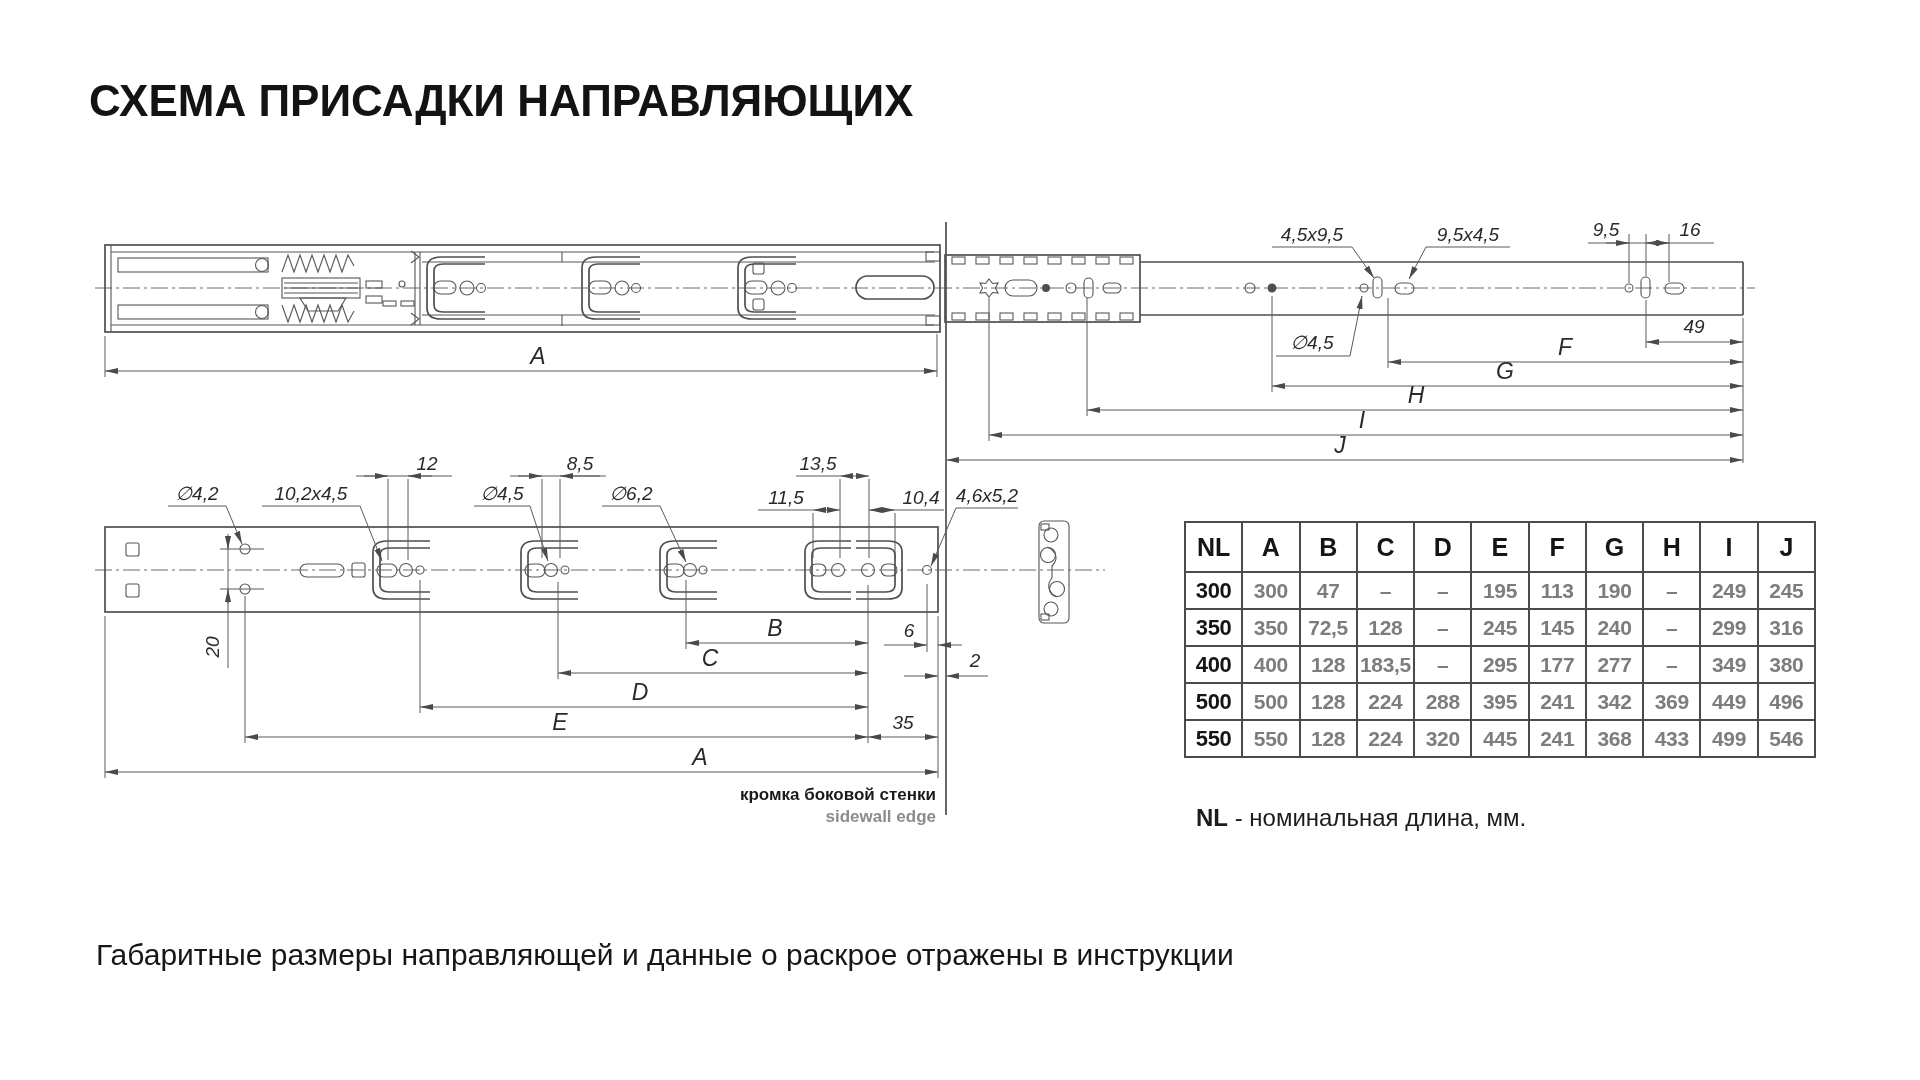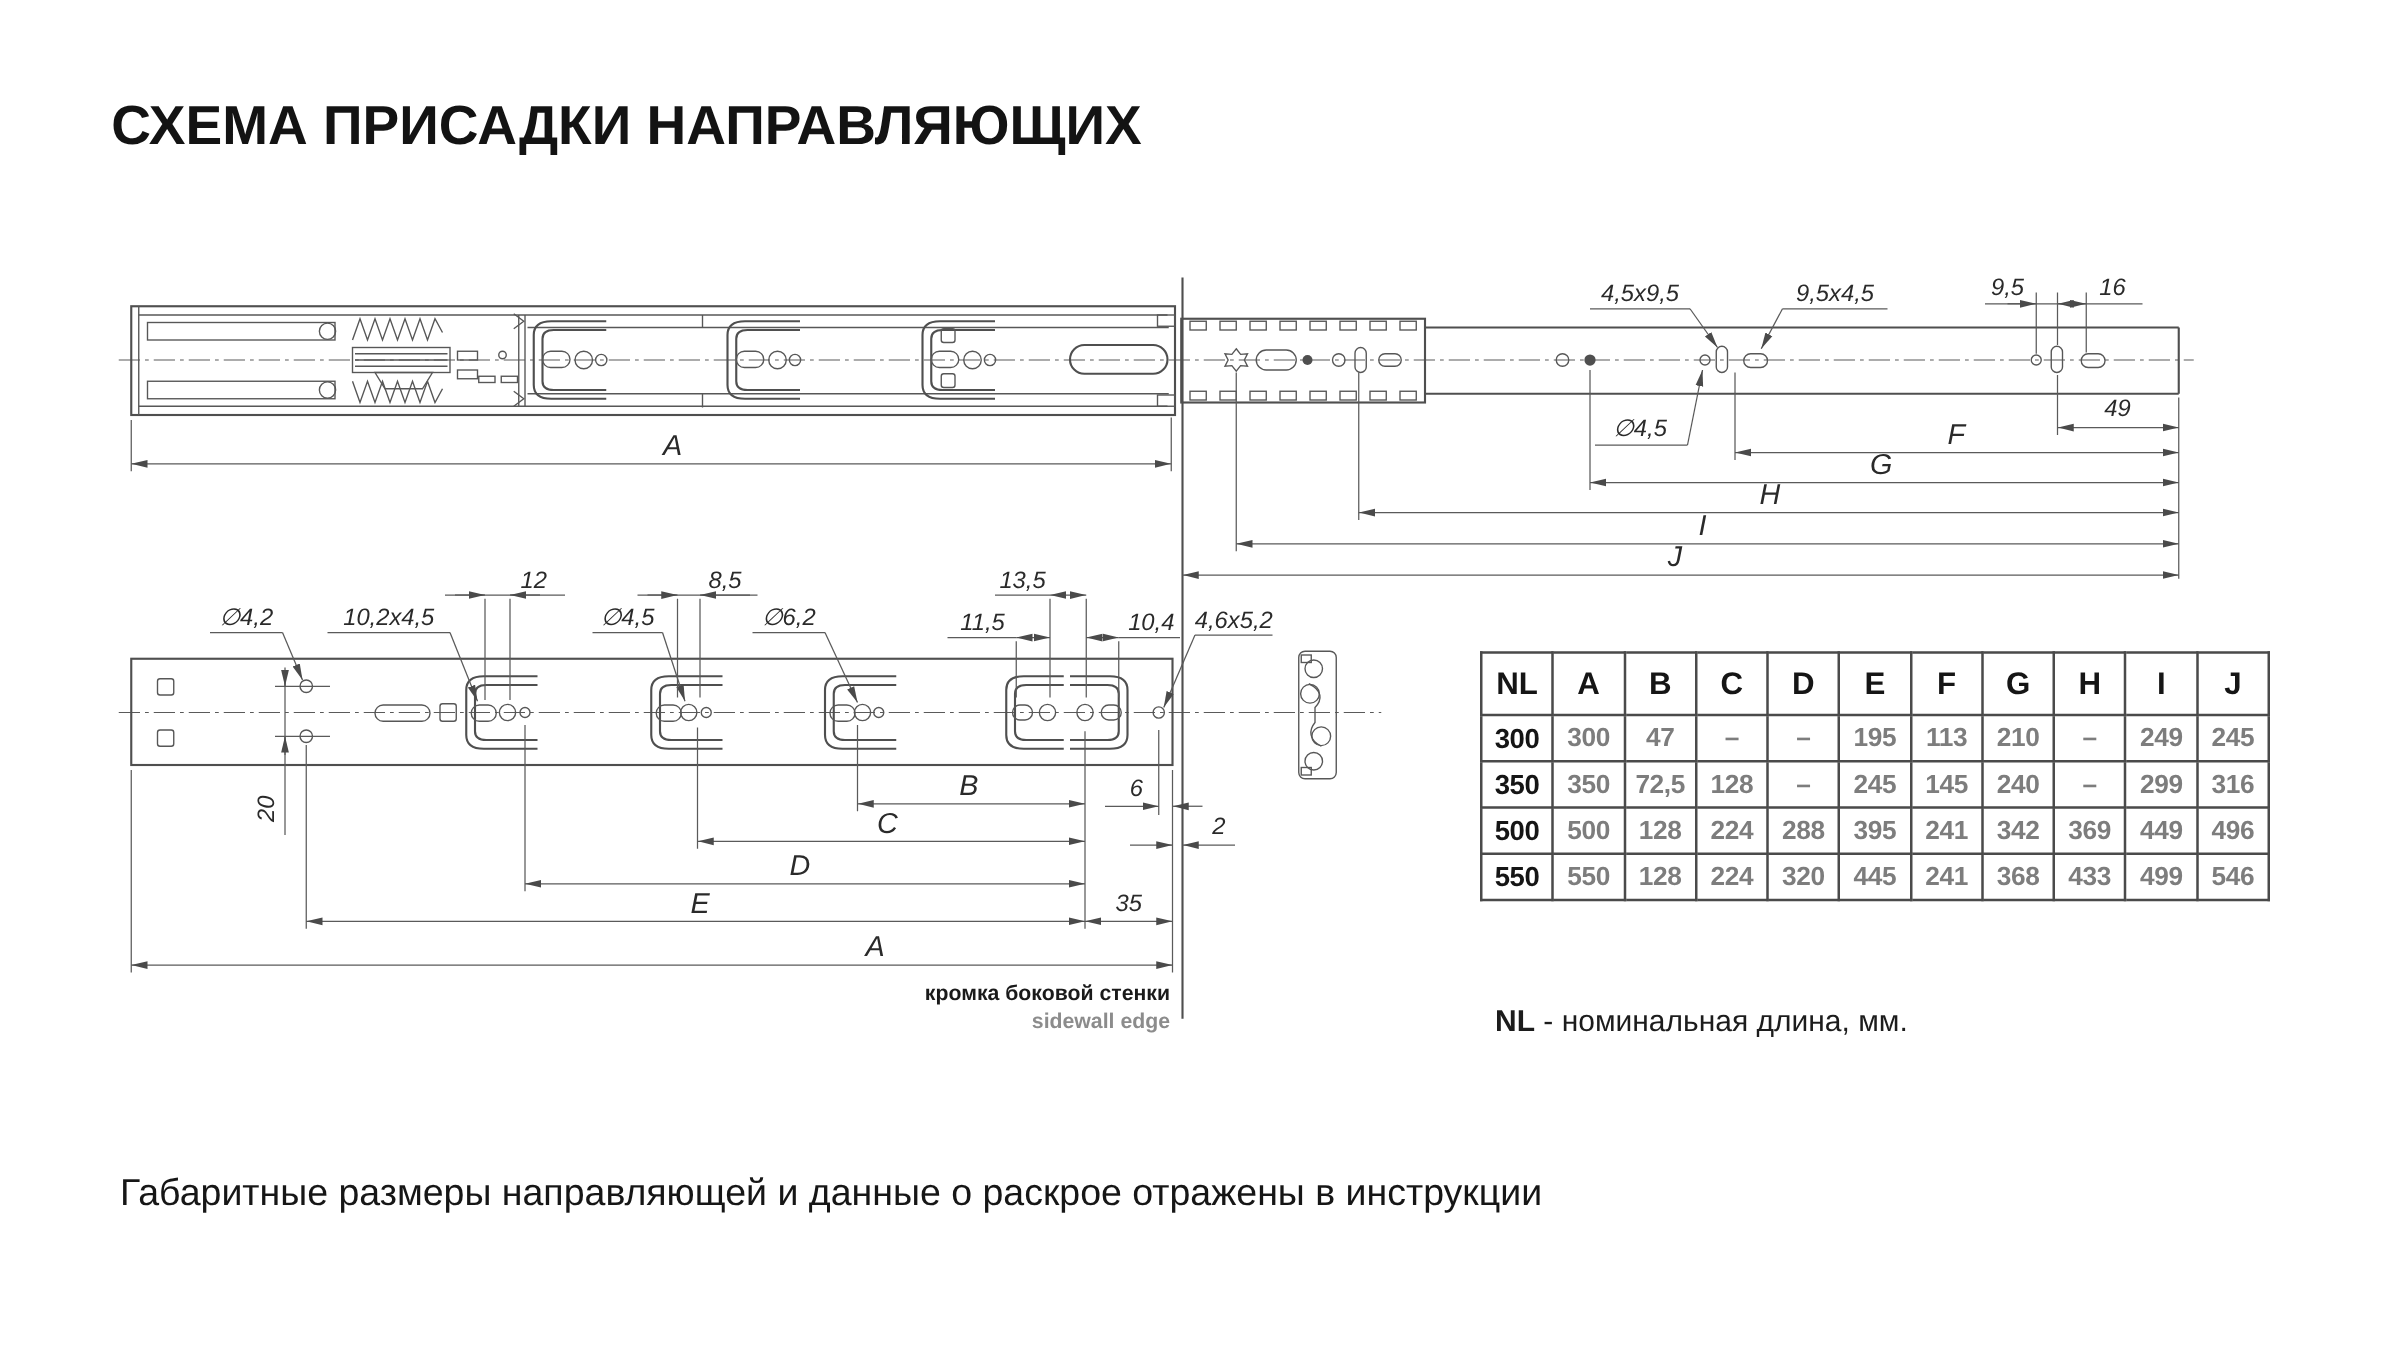--- a/index.html
+++ b/index.html
@@ -372,37 +372,50 @@
     </thead>
   <tbody>
       <tr>
         <td class="nl">300</td>
         <td>300</td>
         <td>47</td>
         <td>–</td>
         <td>–</td>
         <td>195</td>
         <td>113</td>
-        <td>210</td>
+        <td>190</td>
         <td>–</td>
         <td>249</td>
         <td>245</td>
       </tr>
       <tr>
         <td class="nl">350</td>
         <td>350</td>
         <td>72,5</td>
         <td>128</td>
         <td>–</td>
         <td>245</td>
         <td>145</td>
         <td>240</td>
         <td>–</td>
         <td>299</td>
         <td>316</td>
+      </tr>
+      <tr>
+        <td class="nl">400</td>
+        <td>400</td>
+        <td>128</td>
+        <td>183,5</td>
+        <td>–</td>
+        <td>295</td>
+        <td>177</td>
+        <td>277</td>
+        <td>–</td>
+        <td>349</td>
+        <td>380</td>
       </tr>
       <tr>
         <td class="nl">500</td>
         <td>500</td>
         <td>128</td>
         <td>224</td>
         <td>288</td>
         <td>395</td>
         <td>241</td>
         <td>342</td>

